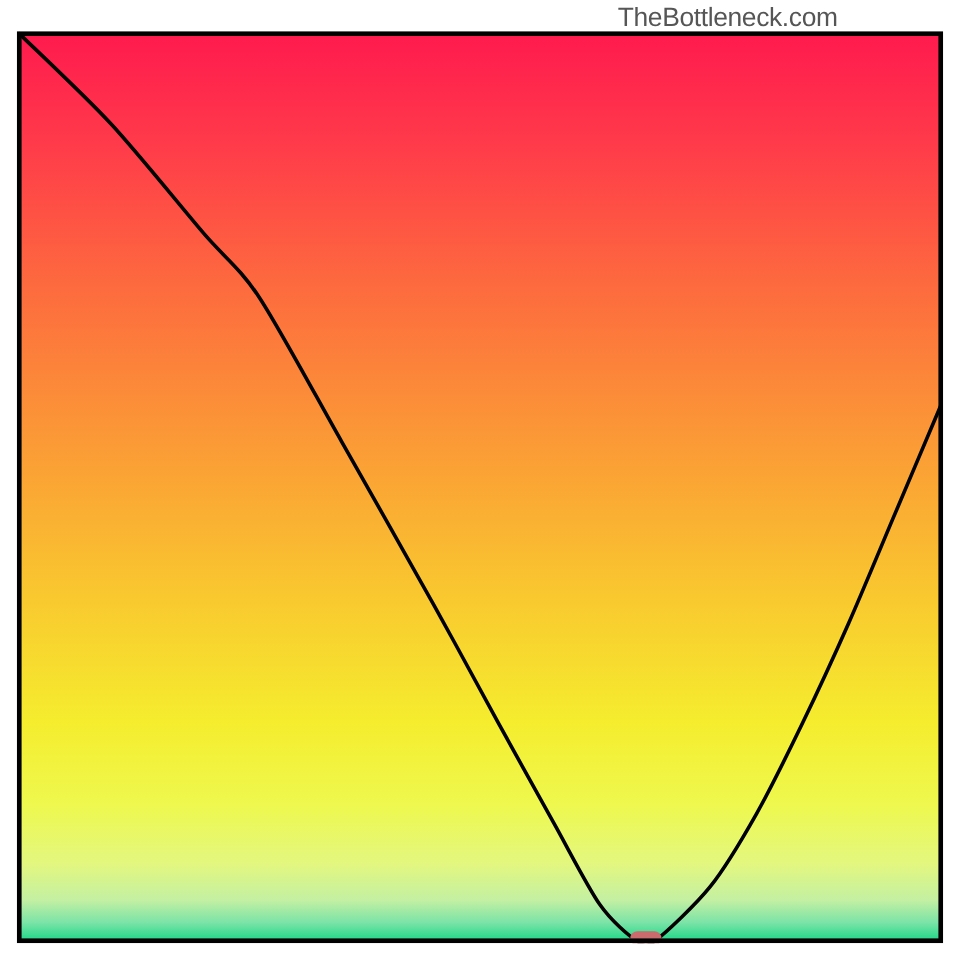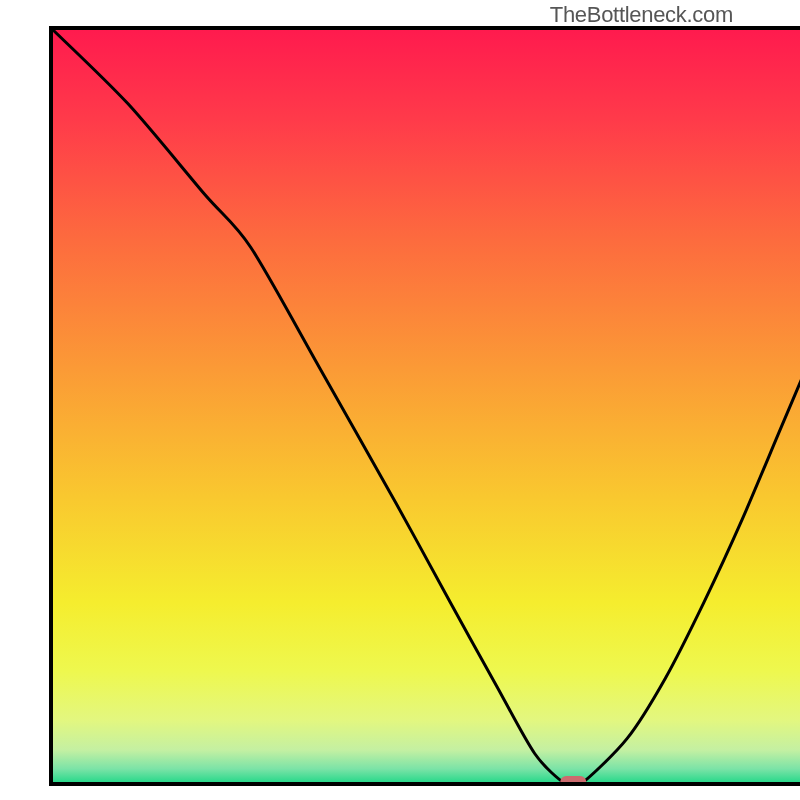--- a/index.html
+++ b/index.html
@@ -7,21 +7,20 @@
     padding: 0;
     width: 800px;
     height: 800px;
     background: #ffffff;
     overflow: hidden;
   }
   .container {
     position: relative;
     width: 708px;
     height: 800px;
-    margin-left: 35px;
   }
   .watermark {
     position: absolute;
     top: 2px;
     right: 10px;
     font-family: Arial, Helvetica, sans-serif;
     font-size: 22px;
     color: #565656;
     font-weight: 500;
     z-index: 10;

